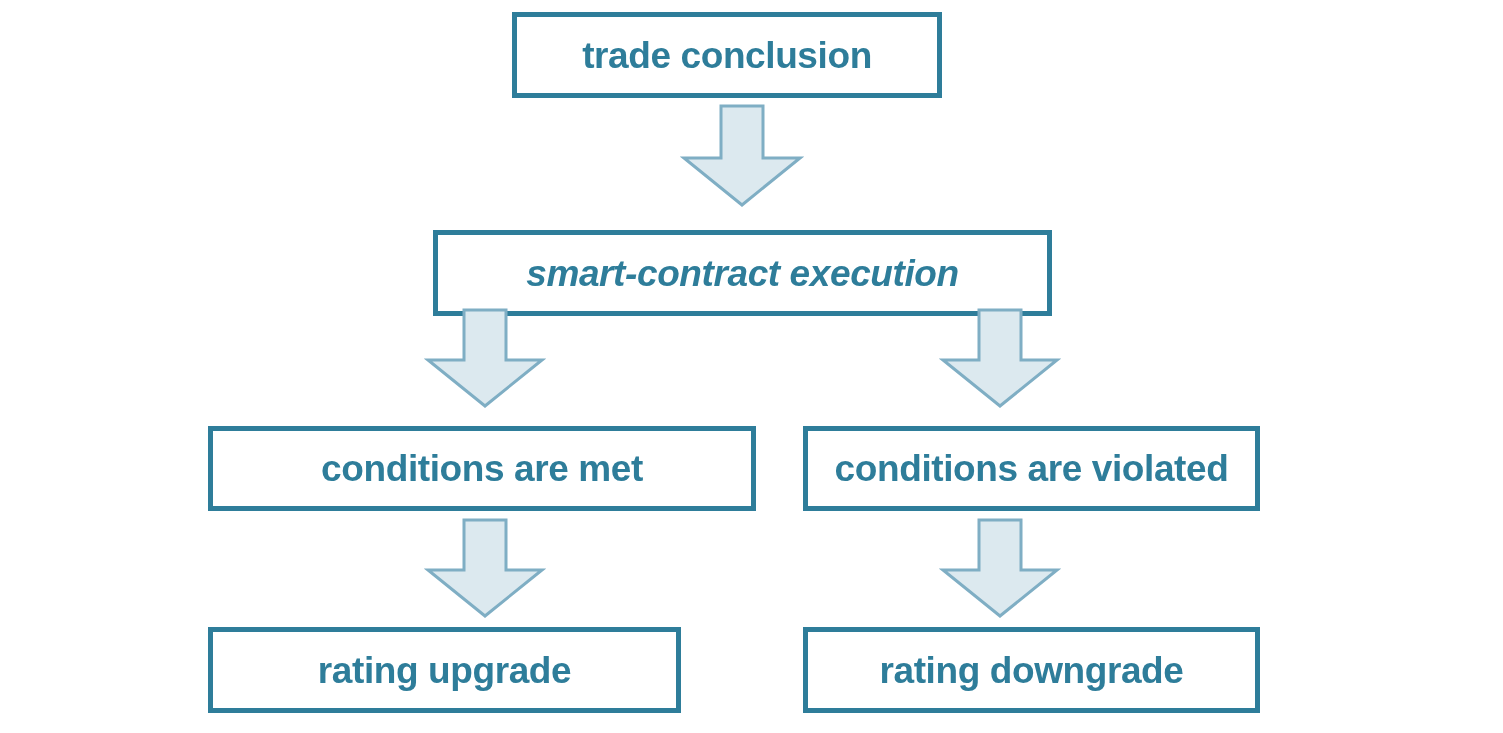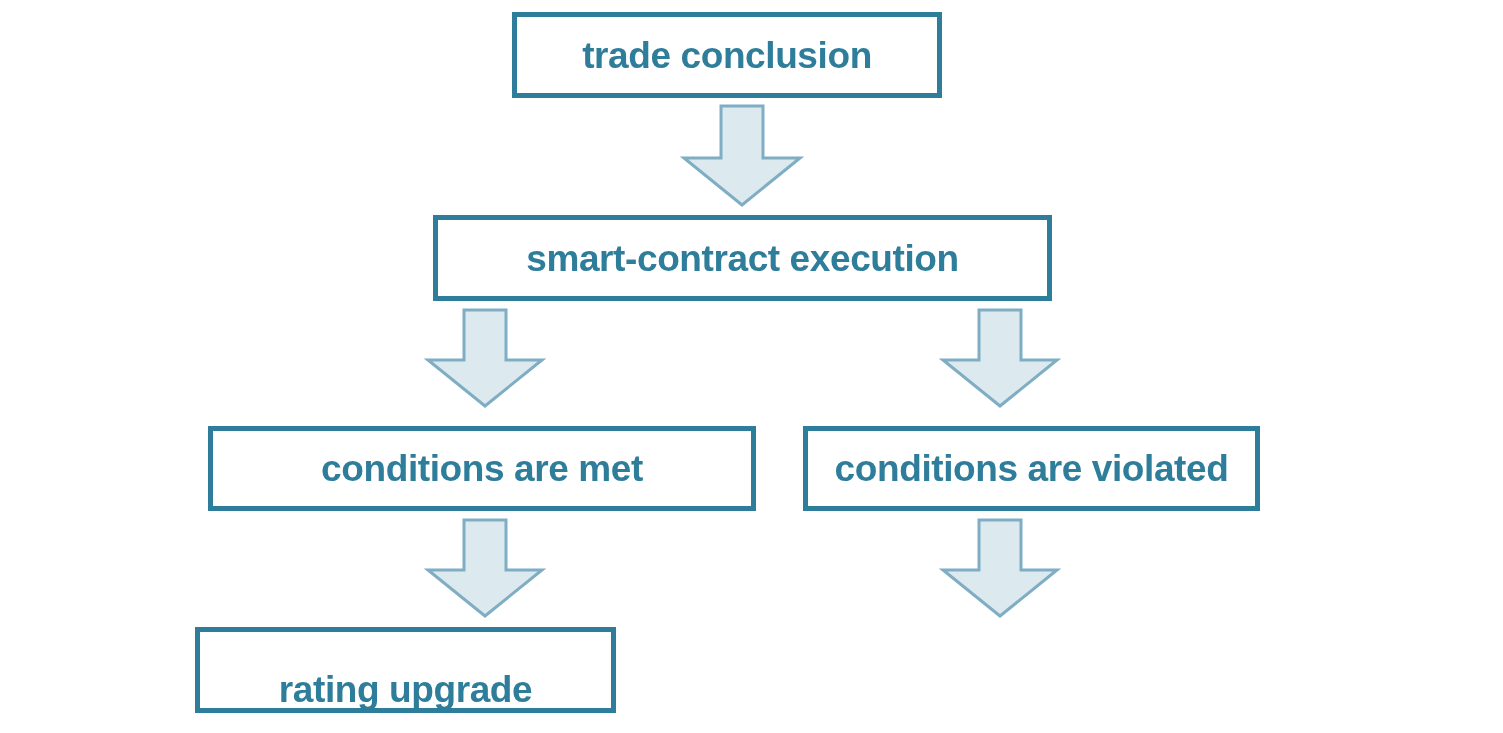--- a/index.html
+++ b/index.html
@@ -38,24 +38,24 @@
   .arrow {
     position: absolute;
   }
   .arrow svg {
     display: block;
     width: 100%;
     height: 100%;
   }
   
   .n-trade          { left: 512px; top: 12px;  width: 430px; height: 86px; }
-  .n-smart          { left: 433px; top: 215px; width: 619px; height: 86px; }
+  .n-smart          { left: 433px; top: 230px; width: 619px; height: 86px; font-style: italic; }
   .n-cond-met       { left: 208px; top: 426px; width: 548px; height: 85px; }
   .n-cond-violated  { left: 803px; top: 426px; width: 457px; height: 85px; justify-content: center; }
-  .n-upgrade        { left: 195px; top: 627px; width: 421px; height: 86px; align-items: flex-end; }
+  .n-upgrade        { left: 208px; top: 627px; width: 473px; height: 86px; }
   .n-downgrade      { left: 803px; top: 627px; width: 457px); height: 86px; }
   .n-downgrade      { left: 803px; top: 627px; width: 457px; height: 86px; }
   
   .a-trade-smart    { left: 680px; top: 104px; width: 124px; height: 104px; }
   .a-smart-met      { left: 424px; top: 308px; width: 122px; height: 101px; }
   .a-smart-violated { left: 939px; top: 308px; width: 122px; height: 101px; }
   .a-met-upgrade    { left: 424px; top: 518px; width: 122px; height: 101px; }
   .a-violated-down  { left: 939px; top: 518px; width: 122px; height: 101px; }
 </style>
 </head>
@@ -106,14 +106,17 @@
   <div class="arrow a-violated-down">
     <svg viewBox="0 0 122 101" preserveAspectRatio="none" aria-hidden="true">
       <polygon points="40,2 82,2 82,52 118,52 61,98 4,52 40,52" fill="#DCE9EF" stroke="#7FAEC4" stroke-width="3" stroke-linejoin="miter"></polygon>
     </svg>
   </div>
 
   <div class="node n-upgrade">
     <span class="node-label">rating upgrade</span>
   </div>
 
+  <div class="node n-downgrade">
+    <span class="node-label">rating downgrade</span>
+  </div>
 
 </div>
 
 </body></html>

